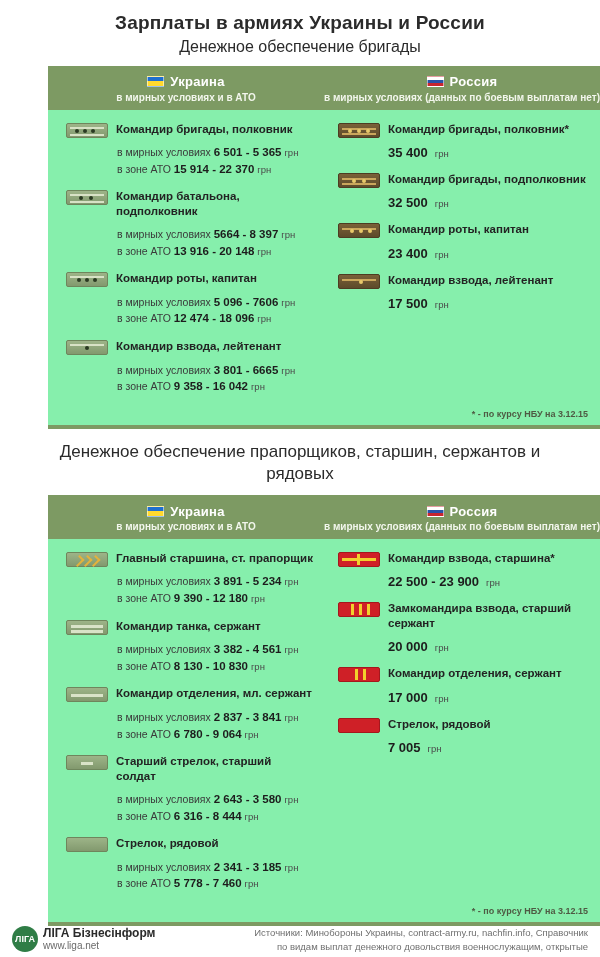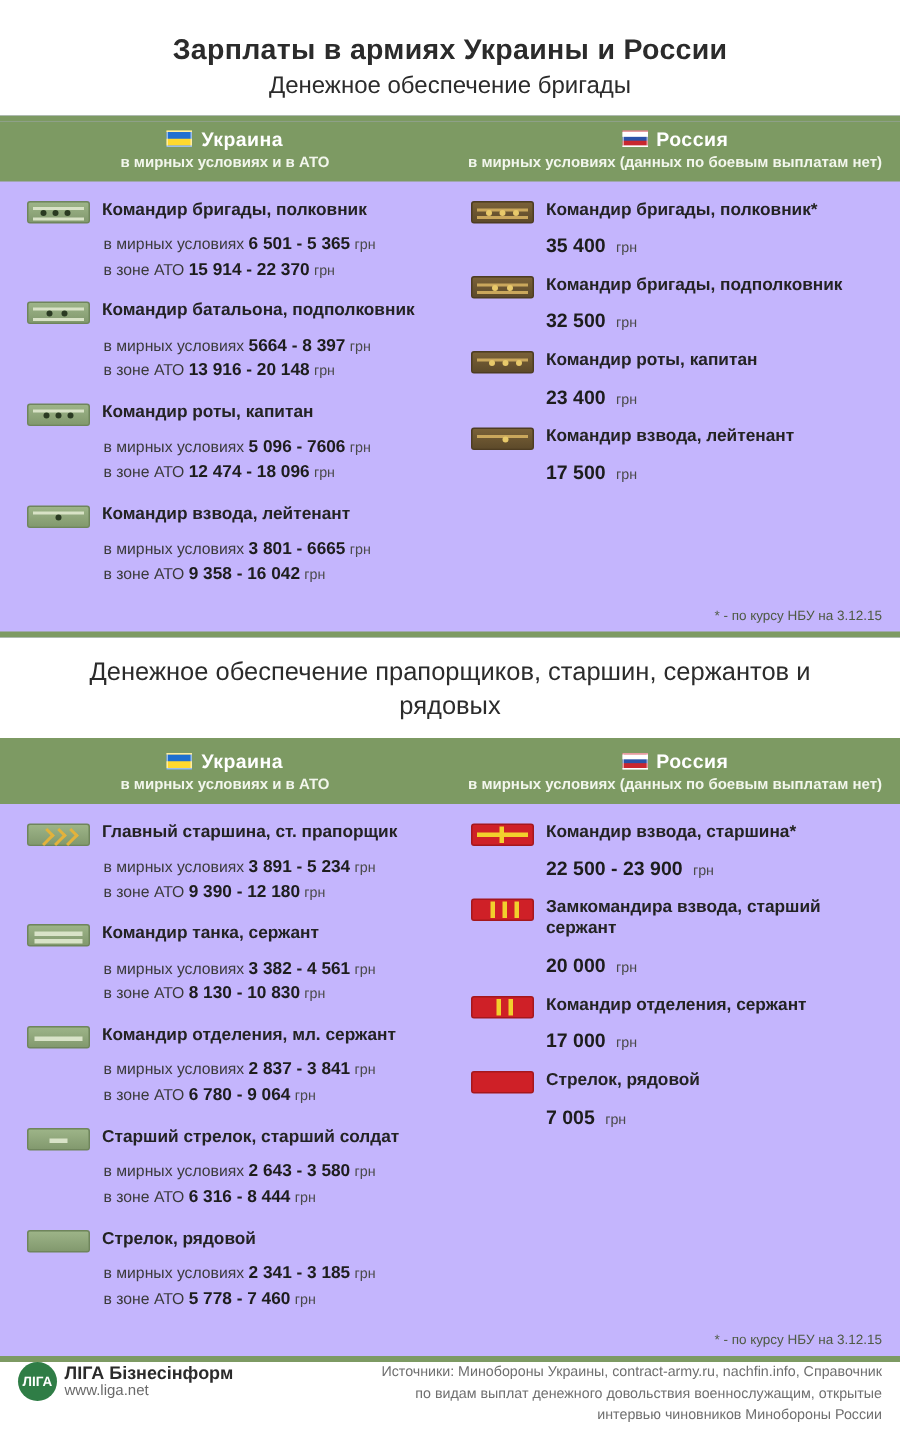--- a/index.html
+++ b/index.html
@@ -18,21 +18,20 @@
     position: relative;
     width: 600px;
     height: 957px;
     box-sizing: border-box;
   }
 
   
   .title-block {
     text-align: center;
     padding: 12px 20px 8px 20px;
-    margin-top: 11px;
   }
   .title-main {
     font-size: 19px;
     font-weight: bold;
     color: #2b2b2b;
     line-height: 1.2;
     letter-spacing: 0.2px;
   }
   .title-sub {
     font-size: 16px;
@@ -44,24 +43,25 @@
   .section-title {
     text-align: center;
     padding: 12px 40px 10px 40px;
     font-size: 17px;
     color: #2b2b2b;
     line-height: 1.3;
   }
 
   
   .panel {
-    background: #c4b5fd;
+    background: #86efac;
     border-top: 4px solid #7d9a63;
     border-bottom: 4px solid #7d9a63;
     position: relative;
+    margin-left: 48px;
   }
   .panel-head {
     display: flex;
     background: #7d9a63;
     color: #ffffff;
     height: 40px;
   }
   .panel-head .col-head {
     flex: 1 1 50%;
     text-align: center;
@@ -167,20 +167,21 @@
     font-size: 13px;
     color: #1d1d1d;
   }
   .pay-ru .cur { font-size: 9.5px; color: #4a4a4a; margin-left: 4px; }
 
   .footnote {
     text-align: right;
     font-size: 9px;
     color: #4e5a43;
     padding: 0 12px 6px 0;
+    font-weight: bold;
   }
 
   
   .ins-ua {
     background: #8fa77b;
     border: 1px solid #6f855c;
     border-radius: 2px;
     background-image: linear-gradient(to bottom, #9db488 0%, #82996e 100%);
   }
   .ins-ua .stripe {

